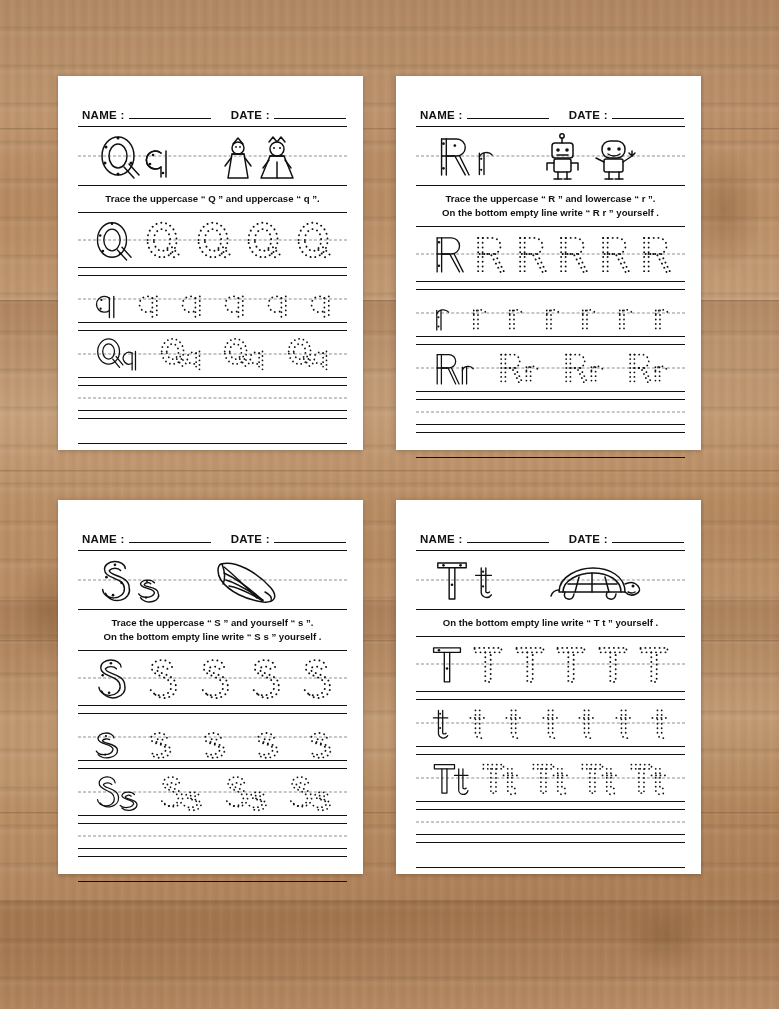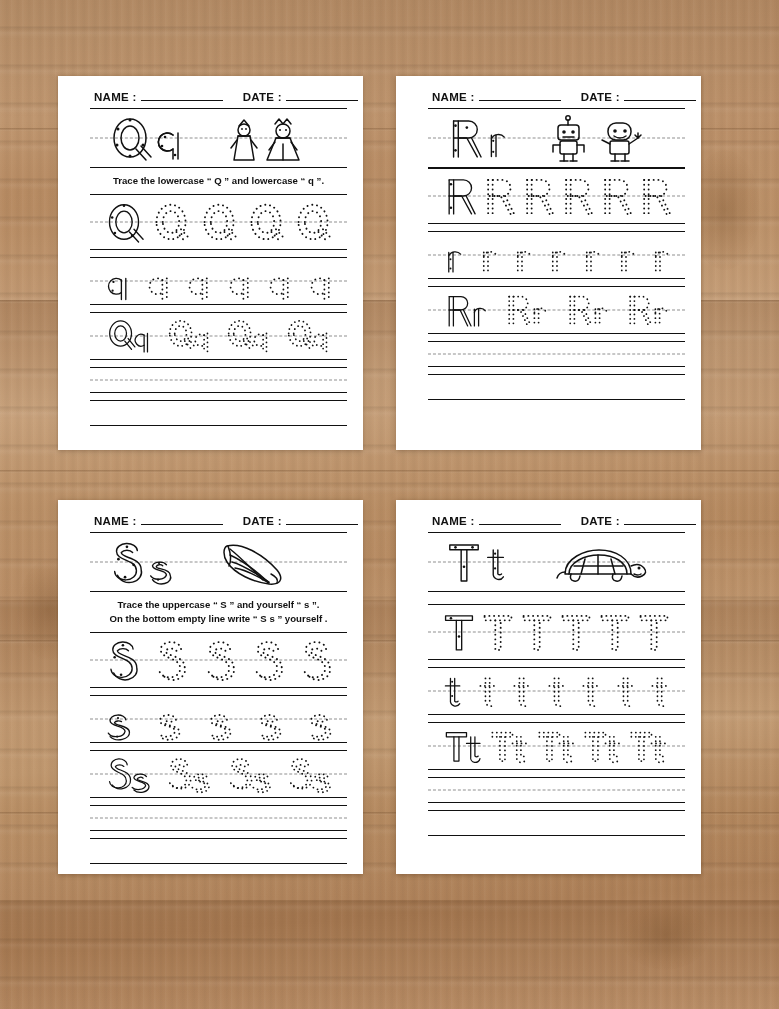--- a/index.html
+++ b/index.html
@@ -56,22 +56,23 @@
     position: absolute;
     background: #ffffff;
     box-shadow: 0 1px 5px rgba(60,35,10,0.35);
     box-sizing: border-box;
     padding: 0;
   }
   .sheet-inner {
     position: relative;
     width: 100%;
     height: 100%;
-    padding: 14px 16px 10px 32px;
+    padding: 14px 16px 10px 20px;
     box-sizing: border-box;
+    margin-top: 18px;
   }
 
   
   .hdr {
     display: flex;
     align-items: baseline;
     gap: 10px;
     font-weight: bold;
     font-size: 11.5px;
     color: #111;
@@ -240,21 +241,21 @@
             <path class="thin" d="M67 26 L58 48 L90 48 L81 26 Z"></path>
             <path class="thin" d="M67 26 L81 26"></path>
             <path class="thin" d="M74 32 L74 48"></path>
             <path class="thin" d="M66 30 L60 38 M82 30 L88 38"></path>
           </g>
         </svg>
       </div>
     </div>
 
     <div class="instructions">
-      <div>Trace the lowercase “ Q ” and lowercase  “ q ”.</div>
+      <div>Trace the uppercase “ Q ” and uppercase  “ q ”.</div>
     </div>
 
     <div class="band row-upper">
       <div class="mid"></div>
       <div class="glyph-row spread">
         <svg width="40" height="46" viewBox="0 0 44 50">
           <path class="thin" d="M6 25 A16 19 0 1 1 38 25 A16 19 0 1 1 6 25 Z"></path>
           <path class="thin" d="M13 25 A9 12 0 1 1 31 25 A9 12 0 1 1 13 25 Z"></path>
           <path class="thin" d="M28 36 L38 47 M33 33 L43 44"></path>
           <circle class="dotfill" cx="22" cy="7" r="1.4"></circle>
@@ -421,20 +422,24 @@
             <rect class="thin" x="72" y="29" width="19" height="13" rx="2"></rect>
             <path class="thin" d="M72 32 L64 28 M91 32 L100 26"></path>
             <path class="thin" d="M100 26 l-3 -3 M100 26 l3 -3 M100 26 l0 -5"></path>
             <path class="thin" d="M77 42 L77 49 M87 42 L87 49"></path>
             <path class="thin" d="M73 49 L81 49 M83 49 L91 49"></path>
           </g>
         </svg>
       </div>
     </div>
 
+    <div class="instructions">
+      <div>Trace the uppercase “ R ” and lowercase  “ r ”.</div>
+      <div>On the bottom empty line write “   R  r  ” yourself .</div>
+    </div>
 
     <div class="band row-upper">
       <div class="mid"></div>
       <div class="glyph-row spread">
         <svg width="34" height="46" viewBox="0 0 38 50">
           <path class="thin" d="M8 7 L8 45 M13 7 L13 45"></path>
           <path class="thin" d="M8 7 L24 7 A9 9 0 0 1 24 25 L8 25"></path>
           <path class="thin" d="M13 25 L22 25 L33 45 M27 25 L37 45"></path>
           <circle class="dotfill" cx="10" cy="12" r="1.4"></circle>
             <circle class="dotfill" cx="10" cy="38" r="1.4"></circle>
@@ -742,20 +747,21 @@
           <circle class="dotfill" cx="98" cy="32" r="1.5"></circle>
           <path class="thin" d="M93 38 q4 2 7 0"></path>
           <path class="thin" d="M24 36 q-6 0 -8 6"></path>
           <path class="thin" d="M30 38 q-2 6 3 7 q5 1 6 -5"></path>
           <path class="thin" d="M72 38 q-2 6 3 7 q5 1 6 -5"></path>
         </svg>
       </div>
     </div>
 
     <div class="instructions">
+      <div>On the bottom empty line write “  T  t  ” yourself .</div>
     </div>
 
     <div class="band row-upper">
       <div class="mid"></div>
       <div class="glyph-row spread">
         <svg width="34" height="46" viewBox="0 0 38 50">
           <path class="thin" d="M4 7 L34 7 L34 12 L4 12 Z"></path>
           <path class="thin" d="M16 12 L16 45 L22 45 L22 12"></path>
           <circle class="dotfill" cx="10" cy="9.5" r="1.4"></circle>
             <circle class="dotfill" cx="19" cy="30" r="1.4"></circle>

